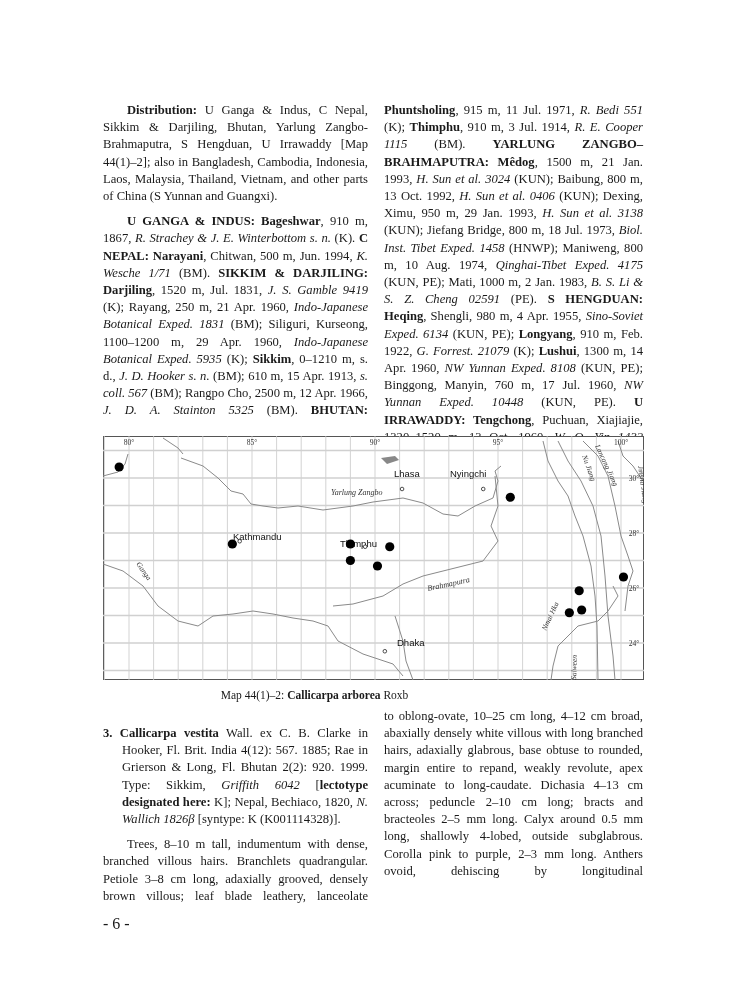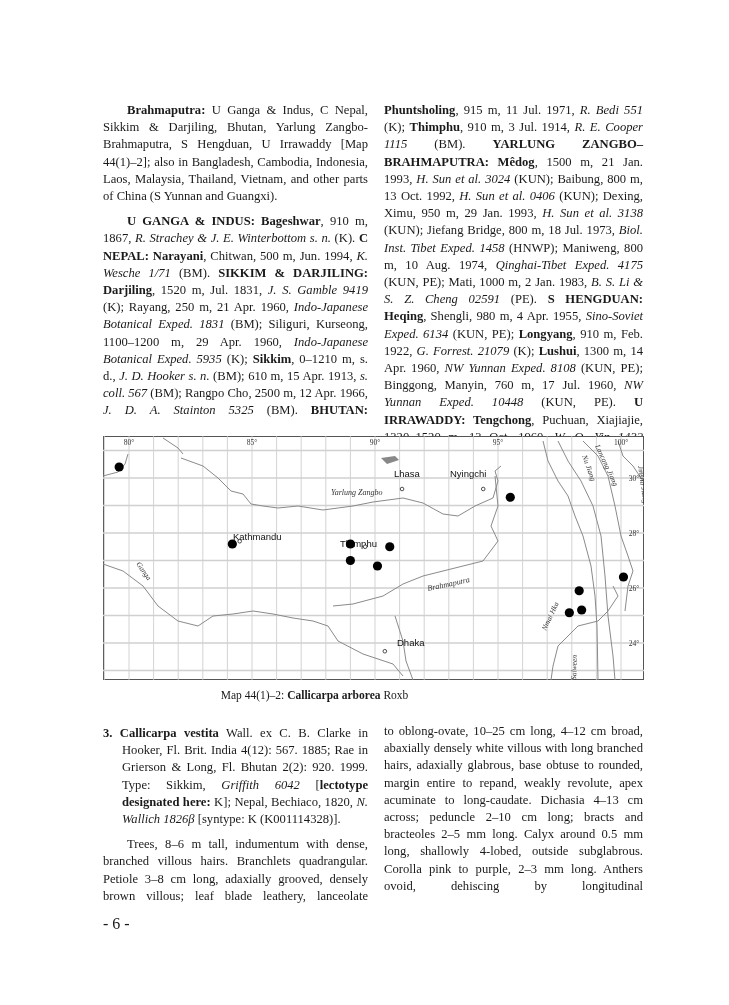--- a/index.html
+++ b/index.html
@@ -4,34 +4,34 @@
 <style>
   html, body { margin: 0; padding: 0; background: #ffffff; }
   body { width: 729px; height: 1005px; position: relative; overflow: hidden;
          font-family: "Liberation Serif", serif; color: #1a1a1a; }
   .col { position: absolute; font-size: 12.6px; line-height: 17.2px; text-align: justify; }
   .col p { margin: 0 0 8px 0; }
   .indent { text-indent: 24px; }
   .left-top { left: 103px; top: 102px; width: 265px; }
   .right-top { left: 384px; top: 102px; width: 259px; }
   .left-bot { left: 103px; top: 725px; width: 265px; }
-  .right-bot { left: 384px; top: 723px; width: 259px; }
+  .right-bot { left: 384px; top: 708px; width: 259px; }
   b { font-weight: bold; }
   i { font-style: italic; }
   .species { padding-left: 19px; text-indent: -19px; }
   #map { position: absolute; left: 103px; top: 436px; width: 541px; height: 244px; }
   .caption { position: absolute; left: 0; width: 629px; top: 689px; text-align: center; font-size: 11.5px; }
   .pageno { position: absolute; left: 103px; top: 915px; font-size: 16px; }
   .last-line { text-align-last: justify; }
 </style>
 </head>
 <body>
 
 <div class="col left-top">
-  <p class="indent"><b>Brahmaputra:</b><span> U Ganga &amp; Indus, C Nepal, Sikkim &amp; Darjiling, Bhutan, Yarlung Zangbo-Brahmaputra, S Hengduan, U Irrawaddy [Map 44(1)–2]; also in Bangladesh, Cambodia, Indonesia, Laos, Malaysia, Thailand, Vietnam, and other parts of China (S Yunnan and Guangxi).</span></p>
+  <p class="indent"><b>Distribution:</b><span> U Ganga &amp; Indus, C Nepal, Sikkim &amp; Darjiling, Bhutan, Yarlung Zangbo-Brahmaputra, S Hengduan, U Irrawaddy [Map 44(1)–2]; also in Bangladesh, Cambodia, Indonesia, Laos, Malaysia, Thailand, Vietnam, and other parts of China (S Yunnan and Guangxi).</span></p>
   <p class="indent last-line"><b>U GANGA &amp; INDUS: Bageshwar</b><span>, 910 m, 1867, </span><i>R. Strachey &amp; J. E. Winterbottom s. n.</i><span> (K). </span><b>C NEPAL: Narayani</b><span>, Chitwan, 500 m, Jun. 1994, </span><i>K. Wesche 1/71</i><span> (BM). </span><b>SIKKIM &amp; DARJILING: Darjiling</b><span>, 1520 m, Jul. 1831, </span><i>J. S. Gamble 9419</i><span> (K); Rayang, 250 m, 21 Apr. 1960, </span><i>Indo-Japanese Botanical Exped. 1831</i><span> (BM); Siliguri, Kurseong, 1100–1200 m, 29 Apr. 1960, </span><i>Indo-Japanese Botanical Exped. 5935</i><span> (K); </span><b>Sikkim</b><span>, 0–1210 m, s. d., </span><i>J. D. Hooker s. n.</i><span> (BM); 610 m, 15 Apr. 1913, </span><i>s. coll. 567</i><span> (BM); Rangpo Cho, 2500 m, 12 Apr. 1966, </span><i>J. D. A. Stainton 5325</i><span> (BM). </span><b>BHUTAN:</b></p>
 </div>
 
 <div class="col right-top">
   <p><b>Phuntsholing</b><span>, 915 m, 11 Jul. 1971, </span><i>R. Bedi 551</i><span> (K); </span><b>Thimphu</b><span>, 910 m, 3 Jul. 1914, </span><i>R. E. Cooper 1115</i><span> (BM). </span><b>YARLUNG ZANGBO–BRAHMAPUTRA: Mêdog</b><span>, 1500 m, 21 Jan. 1993, </span><i>H. Sun et al. 3024</i><span> (KUN); Baibung, 800 m, 13 Oct. 1992, </span><i>H. Sun et al. 0406</i><span> (KUN); Dexing, Ximu, 950 m, 29 Jan. 1993, </span><i>H. Sun et al. 3138</i><span> (KUN); Jiefang Bridge, 800 m, 18 Jul. 1973, </span><i>Biol. Inst. Tibet Exped. 1458</i><span> (HNWP); Maniweng, 800 m, 10 Aug. 1974, </span><i>Qinghai-Tibet Exped. 4175</i><span> (KUN, PE); Mati, 1000 m, 2 Jan. 1983, </span><i>B. S. Li &amp; S. Z. Cheng 02591</i><span> (PE). </span><b>S HENGDUAN: Heqing</b><span>, Shengli, 980 m, 4 Apr. 1955, </span><i>Sino-Soviet Exped. 6134</i><span> (KUN, PE); </span><b>Longyang</b><span>, 910 m, Feb. 1922, </span><i>G. Forrest. 21079</i><span> (K); </span><b>Lushui</b><span>, 1300 m, 14 Apr. 1960, </span><i>NW Yunnan Exped. 8108</i><span> (KUN, PE); Binggong, Manyin, 760 m, 17 Jul. 1960, </span><i>NW Yunnan Exped. 10448</i><span> (KUN, PE). </span><b>U IRRAWADDY: Tengchong</b><span>, Puchuan, Xiajiajie, 1320–1520 m, 13 Oct. 1960, </span><i>W. Q. Yin 1432</i><span> (KUN).</span></p>
 </div>
 
 <svg id="map" viewBox="0 0 541 244" xmlns="http://www.w3.org/2000/svg">
   <rect x="0.5" y="0.5" width="540" height="243" fill="#fff" stroke="#555" stroke-width="1"></rect>
   <g id="grid">
@@ -122,20 +122,20 @@
       <circle cx="466.34000000000015" cy="176.74999999999997" r="4.6" fill="#000"></circle>
       <circle cx="478.64000000000016" cy="174.00000000000003" r="4.6" fill="#000"></circle>
       <circle cx="520.4599999999998" cy="141.00000000000006" r="4.6" fill="#000"></circle>
     </g>
 </svg>
 
 <div class="caption"><span>Map 44(1)–2: </span><b>Callicarpa arborea</b><span> Roxb</span></div>
 
 <div class="col left-bot">
   <p class="species"><b>3. </b><b>Callicarpa vestita</b><span><span> Wall. ex C. B. Clarke in Hooker, Fl. Brit. India 4(12): 567. 1885; Rae in Grierson &amp; Long, Fl. Bhutan 2(2): 920. 1999. Type: Sikkim, </span><i>Griffith 6042</i><span> [</span><b>lectotype designated here:</b><span> K]; Nepal, Bechiaco, 1820, </span><i>N. Wallich 1826β</i><span> [syntype: K (K001114328)].</span></span></p>
-  <p class="indent last-line">Trees, 8–6 m tall, indumentum with dense, branched villous hairs. Branchlets quadrangular. Petiole 3–8 cm long, adaxially grooved, densely brown villous; leaf blade leathery, lanceolate</p>
+  <p class="indent last-line">Trees, 8–10 m tall, indumentum with dense, branched villous hairs. Branchlets quadrangular. Petiole 3–8 cm long, adaxially grooved, densely brown villous; leaf blade leathery, lanceolate</p>
 </div>
 
 <div class="col right-bot">
   <p class="last-line">to oblong-ovate, 10–25 cm long, 4–12 cm broad, abaxially densely white villous with long branched hairs, adaxially glabrous, base obtuse to rounded, margin entire to repand, weakly revolute, apex acuminate to long-caudate. Dichasia 4–13 cm across; peduncle 2–10 cm long; bracts and bracteoles 2–5 mm long. Calyx around 0.5 mm long, shallowly 4-lobed, outside subglabrous. Corolla pink to purple, 2–3 mm long. Anthers ovoid, dehiscing by longitudinal</p>
 </div>
 
 <div class="pageno">- 6 -</div>
 
 </body></html>

